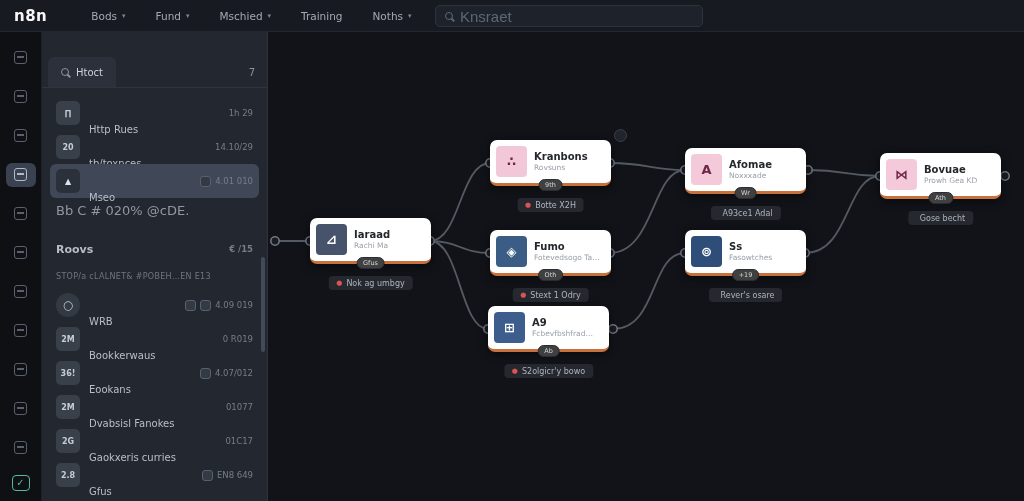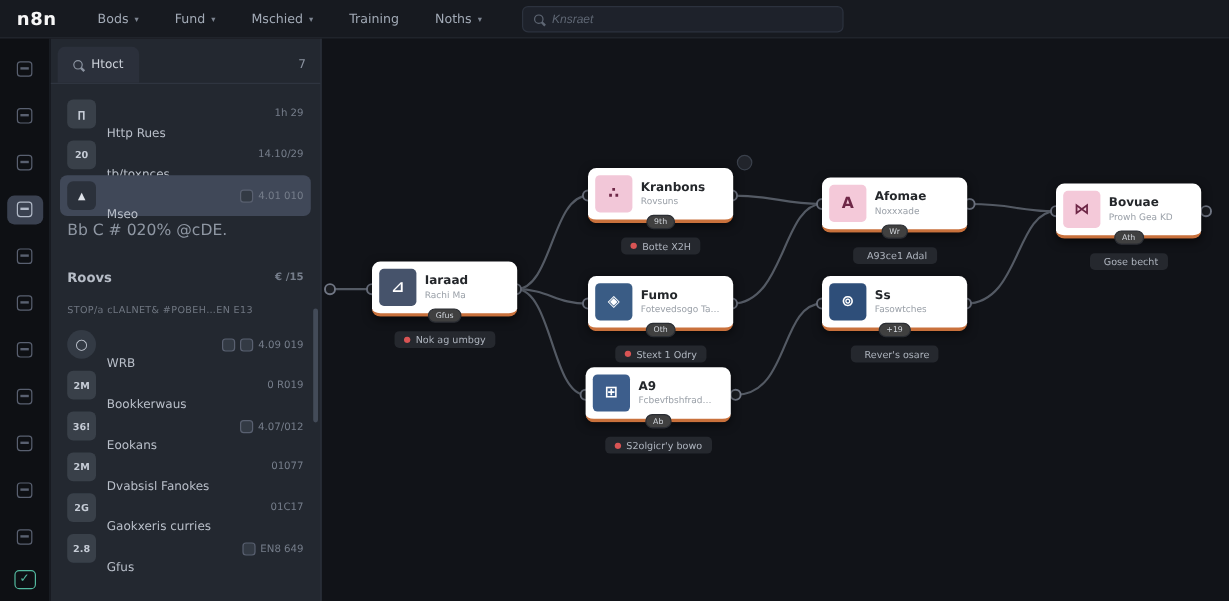--- a/index.html
+++ b/index.html
@@ -2,62 +2,62 @@
 <html><head>
 <meta charset="utf-8">
 <style>
   * { margin:0; padding:0; box-sizing:border-box; }
   html,body { width:1024px; height:501px; overflow:hidden; background:#111318;
     font-family:"DejaVu Sans","Liberation Sans",sans-serif; }
 
   
   .topbar { position:absolute; left:0; top:0; right:0; height:32px; background:#171a20;
     border-bottom:1px solid #23272f; display:flex; align-items:center; padding:0 14px; gap:30px; z-index:30; }
-  .logo { color:#f7f7f7; font-size:15px; font-weight:bold; letter-spacing:.5px; margin-right:4px; }
+  .logo { color:#f7f7f7; font-size:15px; font-weight:bold; letter-spacing:.5px; margin-right:14px; }
   .menu { color:#a2aab6; font-size:10.5px; display:flex; align-items:center; gap:5px; cursor:default; }
   .caret { color:#7d8591; font-size:7px; }
   .searchbox { position:absolute; left:435px; top:5px; width:268px; height:22px; background:#1e222b;
     border:1px solid #2c323e; border-radius:5px; display:flex; align-items:center; padding:0 9px; gap:7px; }
   .mag { width:8px; height:8px; border:1.5px solid #5f6774; border-radius:50%; position:relative; flex:none; }
   .mag::after { content:''; position:absolute; width:4px; height:1.5px; background:#5f6774;
     transform:rotate(45deg); right:-3px; bottom:-1px; }
-  .searchbox input { flex:1; background:transparent; border:none; outline:none; color:#aeb5c0; font-size:10px;font-style:italic; }
+  .searchbox input { flex:1; background:transparent; border:none; outline:none; color:#aeb5c0; font-size:15px; }
   .searchbox input::placeholder { color:#5f6774; }
 
   
   .rail { position:absolute; left:0; top:32px; bottom:0; width:42px; background:#0e1014;
     border-right:1px solid #1c2027; display:flex; flex-direction:column; align-items:center;
     padding-top:14px; gap:15px; z-index:20; }
   .rail-item { width:30px; height:27px; display:flex; align-items:center; justify-content:center; border-radius:6px; }
   .rail-item.selected { background:#3a4150; }
   .rail-glyph { width:13px; height:13px; border:1.7px solid #596070; border-radius:3px; position:relative; }
   .rail-glyph::after { content:''; position:absolute; left:2px; right:2px; top:4px; height:1.7px; background:#596070; }
   .rail-item.selected .rail-glyph { border-color:#b2bac8; }
   .rail-item.selected .rail-glyph::after { background:#b2bac8; }
   .rail-bottom { margin-top:auto; margin-bottom:10px; width:18px; height:18px; border:1.7px solid #53b99f;
     border-radius:4px; color:#53b99f; font-size:10px; display:flex; align-items:center; justify-content:center; }
 
   
   .panel { position:absolute; left:42px; top:32px; bottom:0; width:226px; background:#232830;
     border-right:1px solid #2e333d; z-index:10; }
   .panel-tabs { height:38px; display:flex; align-items:flex-end; justify-content:space-between;
-    padding:6px 12px 0 6px; border-bottom:1px solid #2f3540; }
+    padding:6px 12px 0 6px; border-bottom:1px solid #2f3540;margin-top:18px; }
   .tab { background:#2b303b; height:30px; border-radius:6px 6px 0 0; display:flex; align-items:center;
     gap:7px; padding:0 13px; color:#cdd2da; font-size:10px; }
   .tab .mag { border-color:#8b93a0; } .tab .mag::after { background:#8b93a0; }
   .tab-count { color:#8b93a0; font-size:10px; padding-bottom:9px; }
   .panel-body { padding:8px 8px 0 8px; display:flex; flex-direction:column; }
   .p-item { height:34px; display:flex; align-items:center; gap:9px; padding:0 6px; border-radius:6px; }
   .p-item.selected { background:#404858; }
   .p-icon { width:24px; height:24px; border-radius:5px; background:#394049; color:#c6ccd6; font-size:8px;
     font-weight:bold; display:flex; align-items:center; justify-content:center; flex:none; }
   .p-icon.round { border-radius:50%; background:#333a44; font-size:12px; }
   .p-item.selected .p-icon { background:#2b313b; color:#dfe3e9; }
   .p-label { flex:1; color:#b9bfc9; font-size:10px; white-space:nowrap; overflow:hidden; text-overflow:ellipsis;margin-top:32px; }
-  .p-value { color:#757d8a; font-size:8.5px; display:flex; align-items:flex-end; gap:4px; flex:none; }
+  .p-value { color:#757d8a; font-size:8.5px; display:flex; align-items:flex-start; gap:4px; flex:none; }
   .mini { width:11px; height:11px; border:1px solid #596070; border-radius:3px; background:#333a44; flex:none; }
   .p-link { height:24px; display:flex; align-items:center; color:#8f97a3; font-size:13px; padding:0 6px; }
   .p-section { height:30px; margin-top:12px; display:flex; align-items:center; justify-content:space-between;
     padding:0 6px; color:#b7bdc7; font-size:11px; font-weight:600; }
   .p-subrow { height:24px; display:flex; align-items:center; justify-content:flex-start; padding:0 6px;
     color:#6f7681; font-size:8px; letter-spacing:.3px; }
   .p-subrow .left { white-space:nowrap; overflow:hidden; text-overflow:ellipsis; max-width:160px; }
   .scrollbar { position:absolute; right:2px; top:225px; width:4px; height:95px; background:#434b58; border-radius:2px; }
 
   

